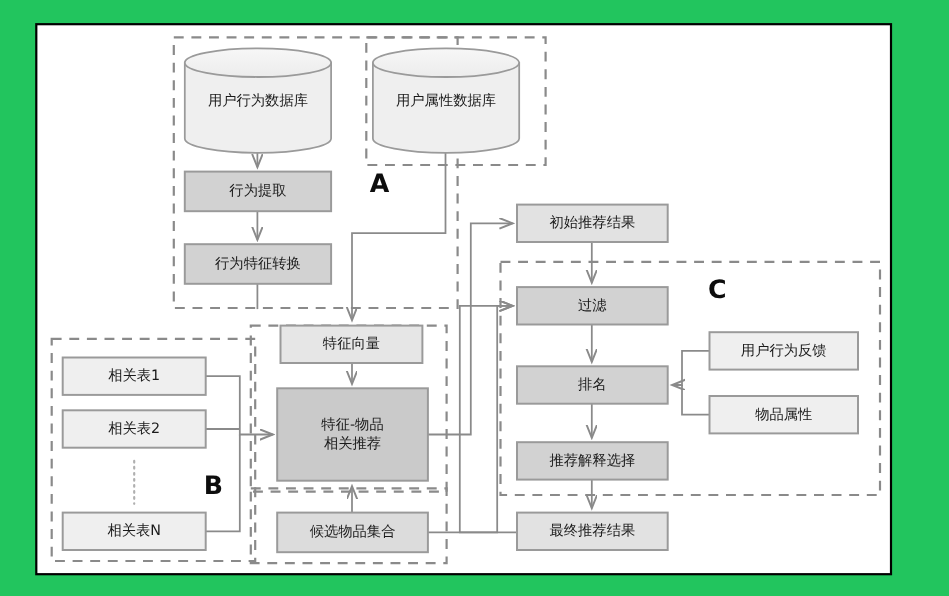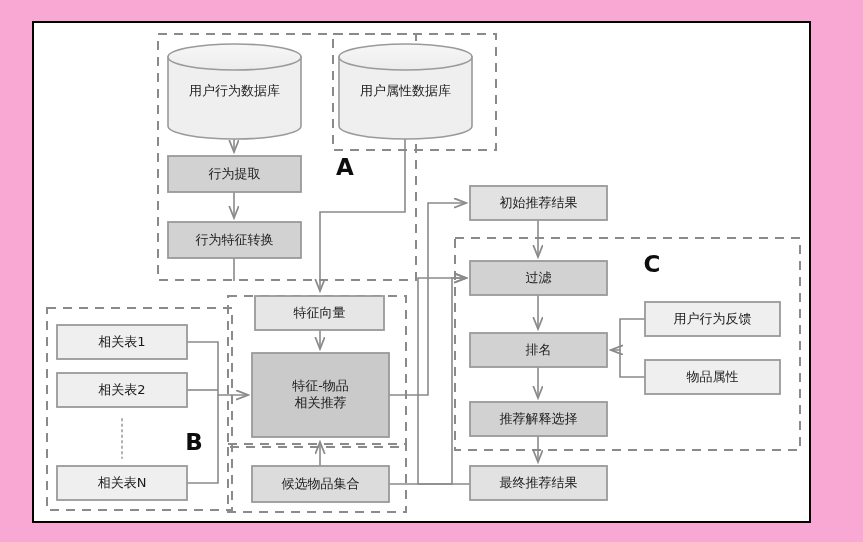--- a/index.html
+++ b/index.html
@@ -7,21 +7,21 @@
     padding: 0;
     background: #ffffff;
   }
   body {
     font-family: "DejaVu Sans", "Liberation Sans", sans-serif;
   }
   #canvas {
     position: relative;
     width: 863px;
     height: 542px;
-    background: #f9a8d4;
+    background: #22c55e;
     overflow: hidden;
   }
   #flow-svg {
     position: absolute;
     left: 0;
     top: 0;
     width: 863px;
     height: 542px;
   }
   .node-label {

